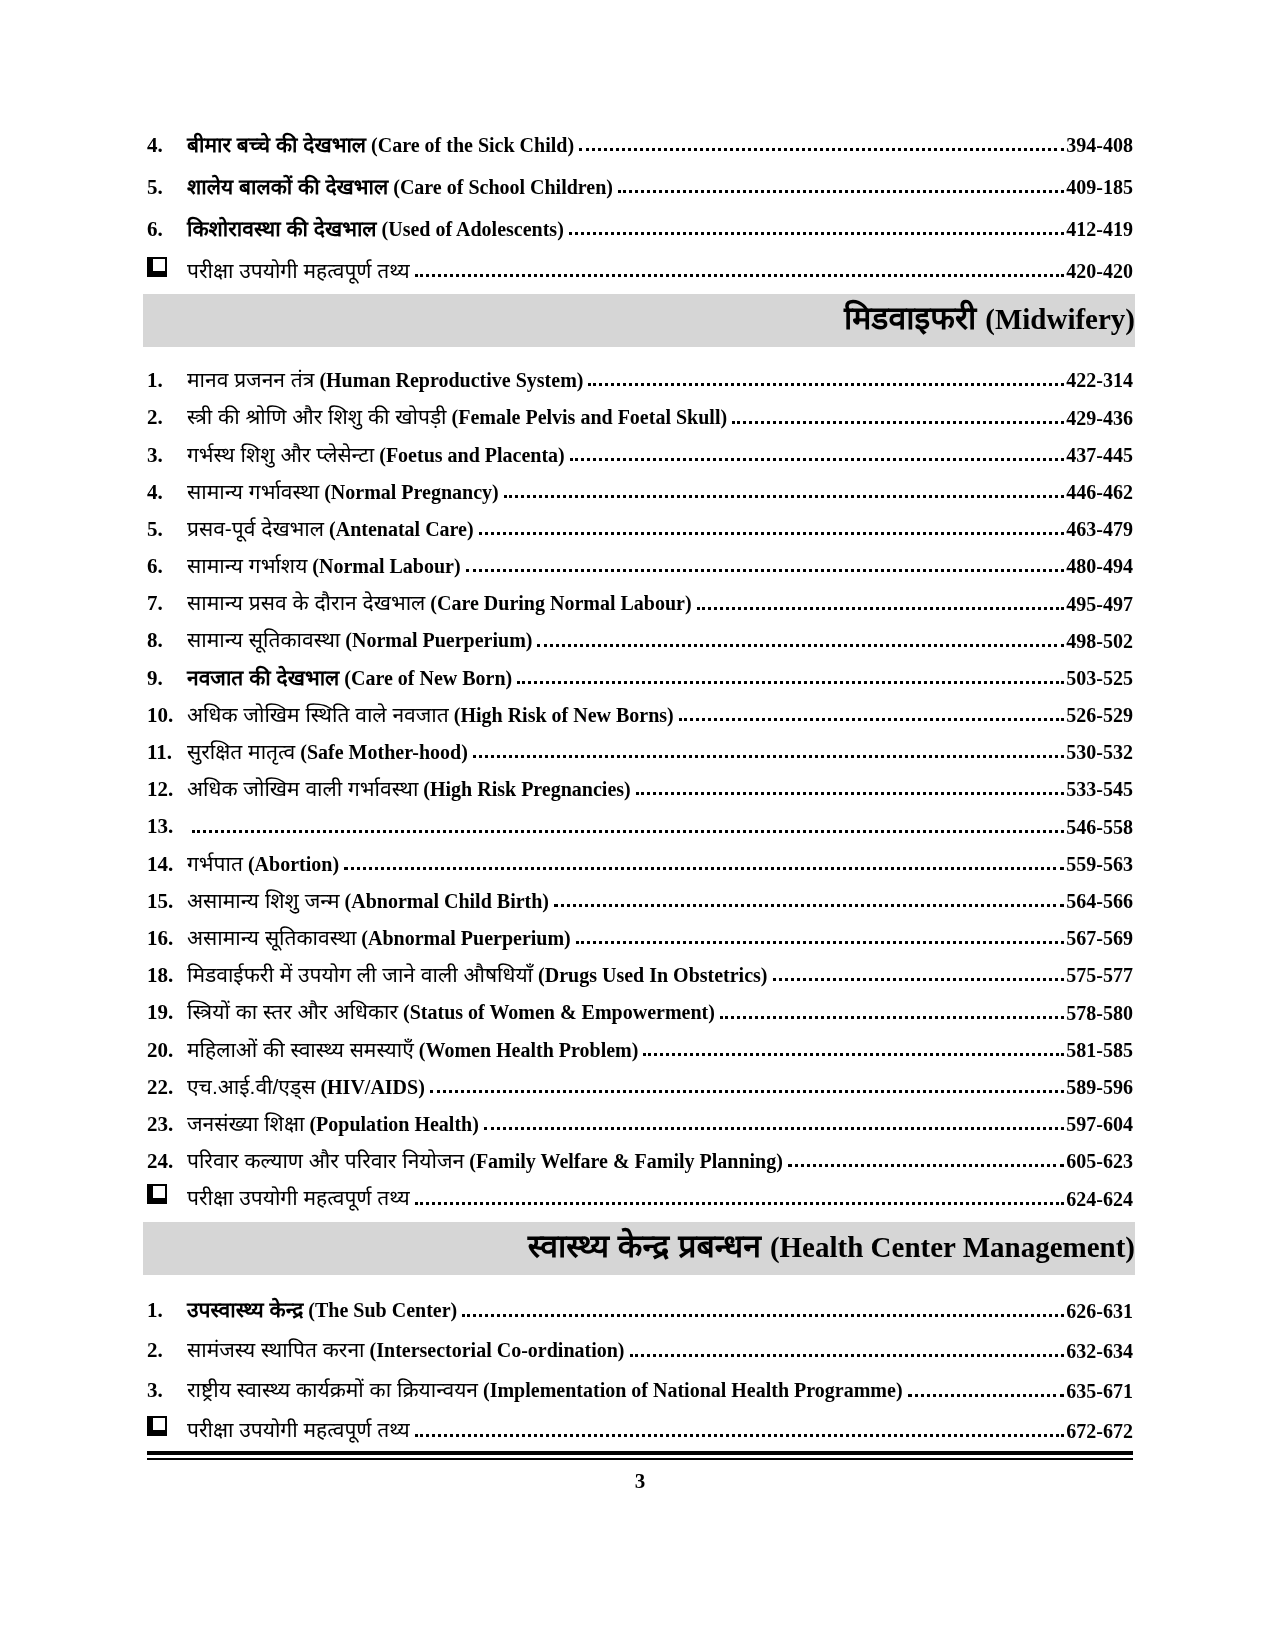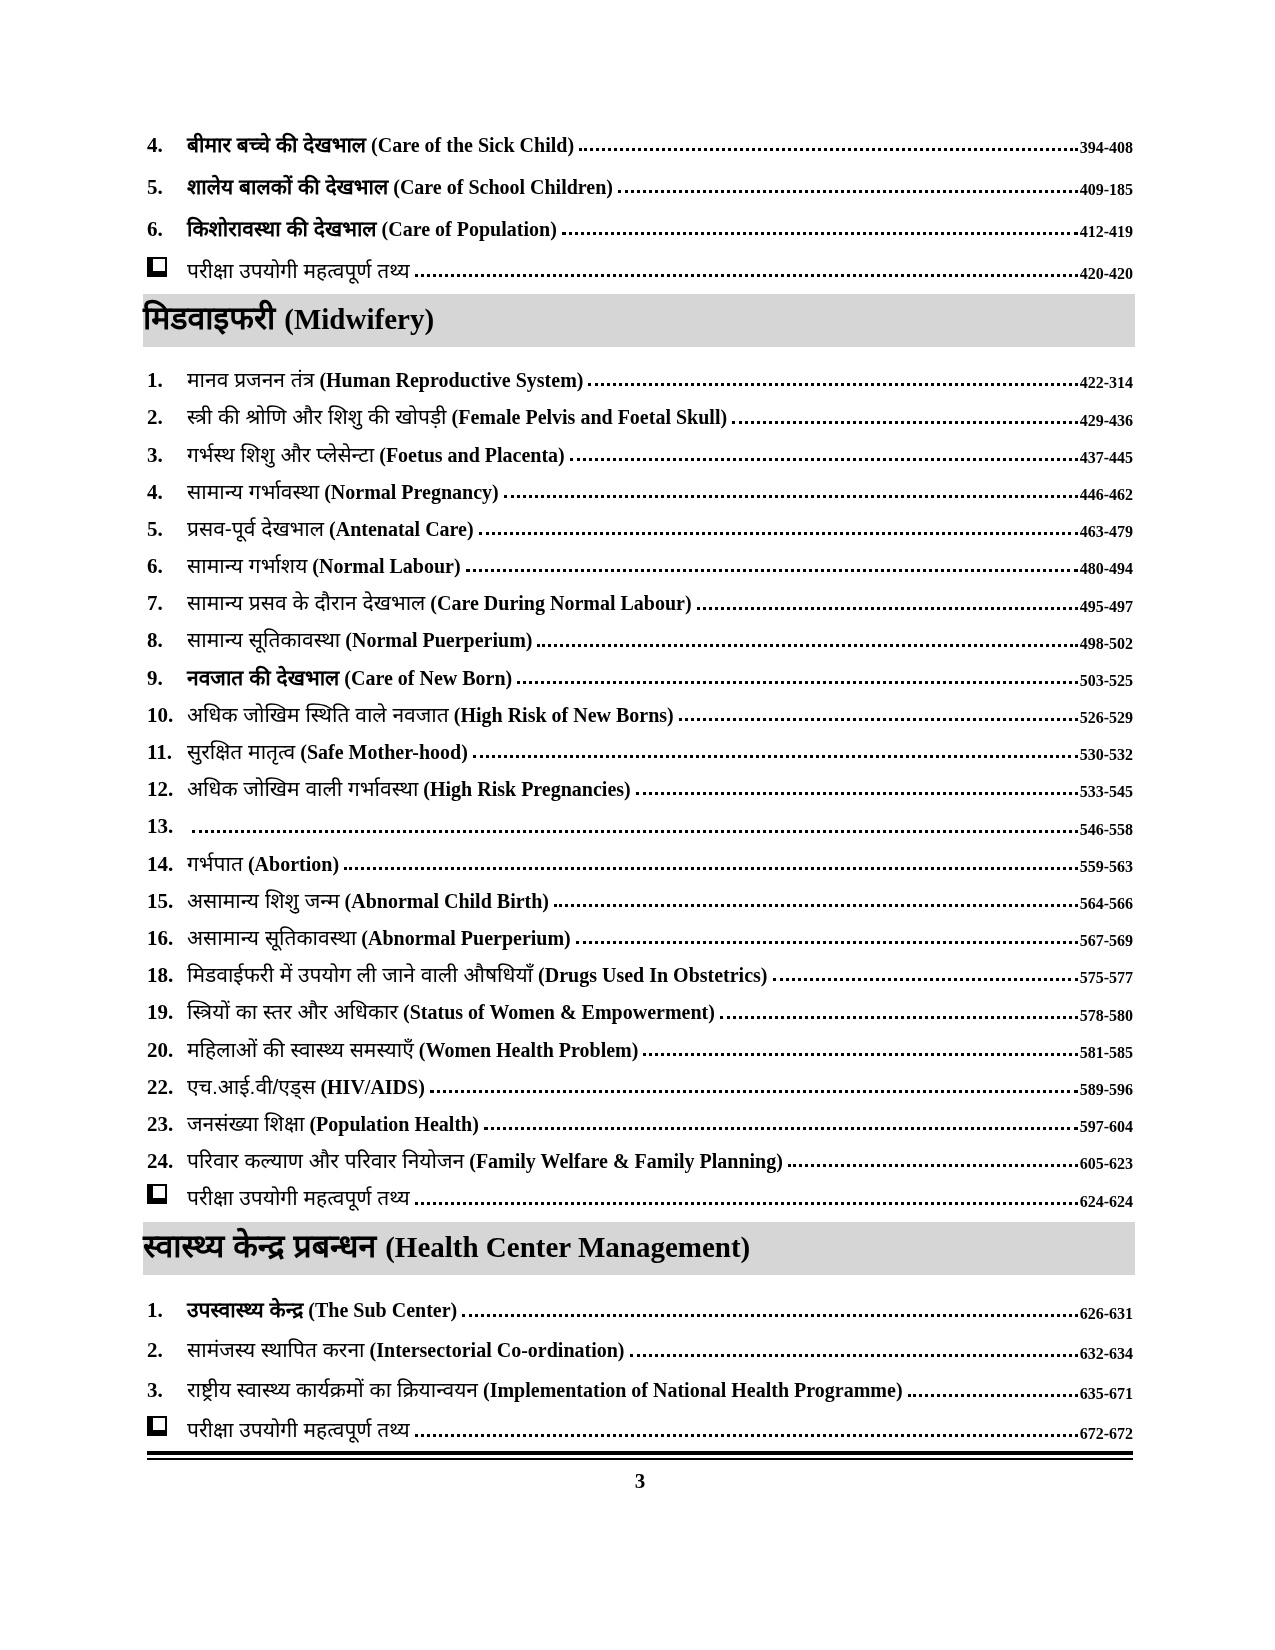--- a/index.html
+++ b/index.html
@@ -62,27 +62,27 @@
   .leader {
     flex: 1 1 auto;
     min-width: 14px;
     border-bottom: 3px dotted #000;
     margin: 0 2px 7px 5px;
   }
   .pages {
     flex: none;
     font-family: "Liberation Serif", serif;
     font-weight: bold;
-    font-size: 16px;
+    font-size: 20px;
     line-height: 1.25;
   }
   
   .section-band {
     background: #d6d6d6;
-    text-align: left;
+    text-align: right;
     padding: 7px 0 11px 0;
     margin: 10px 0 9px -4px;
     width: calc(100% + 6px);
   }
   .band-hi {
     font-family: "Liberation Sans", sans-serif;
     font-weight: bold;
     font-size: 32px;
     line-height: 1.1;
   }
@@ -120,21 +120,21 @@
           <span class="pages">394-408</span>
         </div>
         <div class="toc-row">
           <span class="num">5.</span>
           <span class="title"><span class="hi bold">शालेय बालकों की देखभाल</span><span class="en"> (Care of School Children)</span></span>
           <span class="leader"></span>
           <span class="pages">409-185</span>
         </div>
         <div class="toc-row">
           <span class="num">6.</span>
-          <span class="title"><span class="hi bold">किशोरावस्था की देखभाल</span><span class="en"> (Care of Population)</span></span>
+          <span class="title"><span class="hi bold">किशोरावस्था की देखभाल</span><span class="en"> (Used of Adolescents)</span></span>
           <span class="leader"></span>
           <span class="pages">412-419</span>
         </div>
         <div class="toc-row">
           <span class="num"><span class="bullet-box"></span></span>
           <span class="title"><span class="hi">परीक्षा उपयोगी महत्वपूर्ण तथ्य</span></span>
           <span class="leader"></span>
           <span class="pages">420-420</span>
         </div>
       </div>

